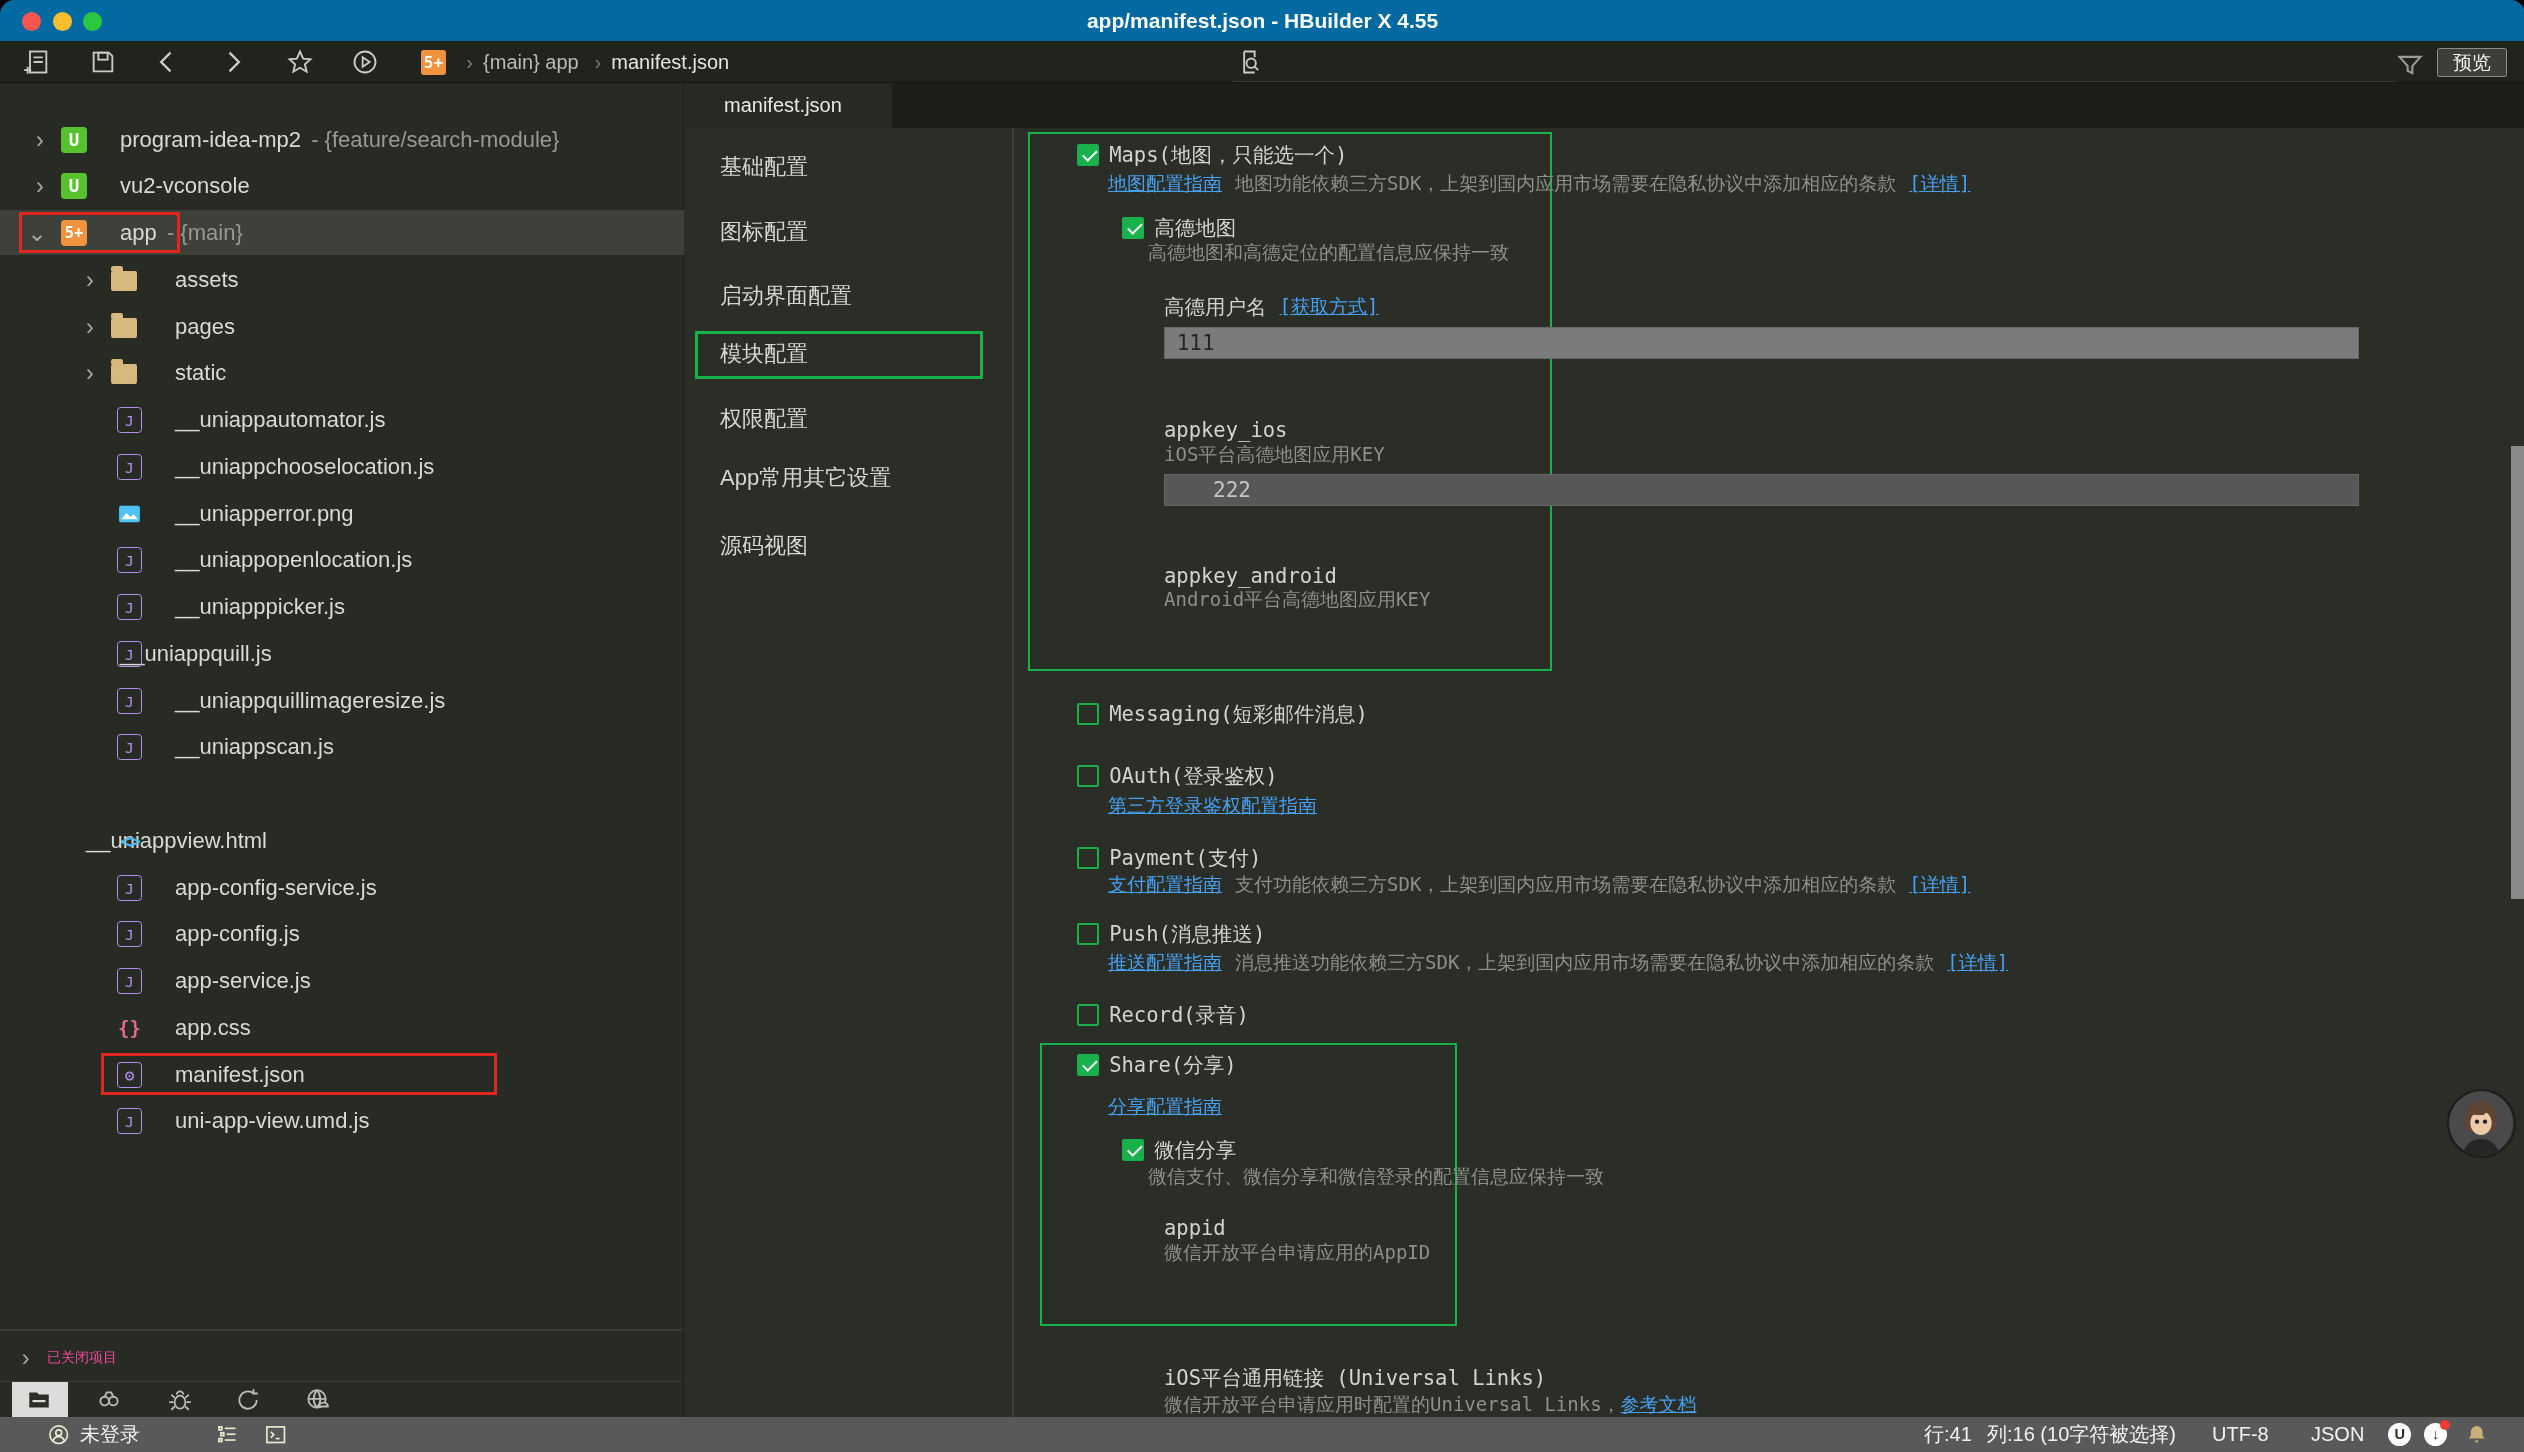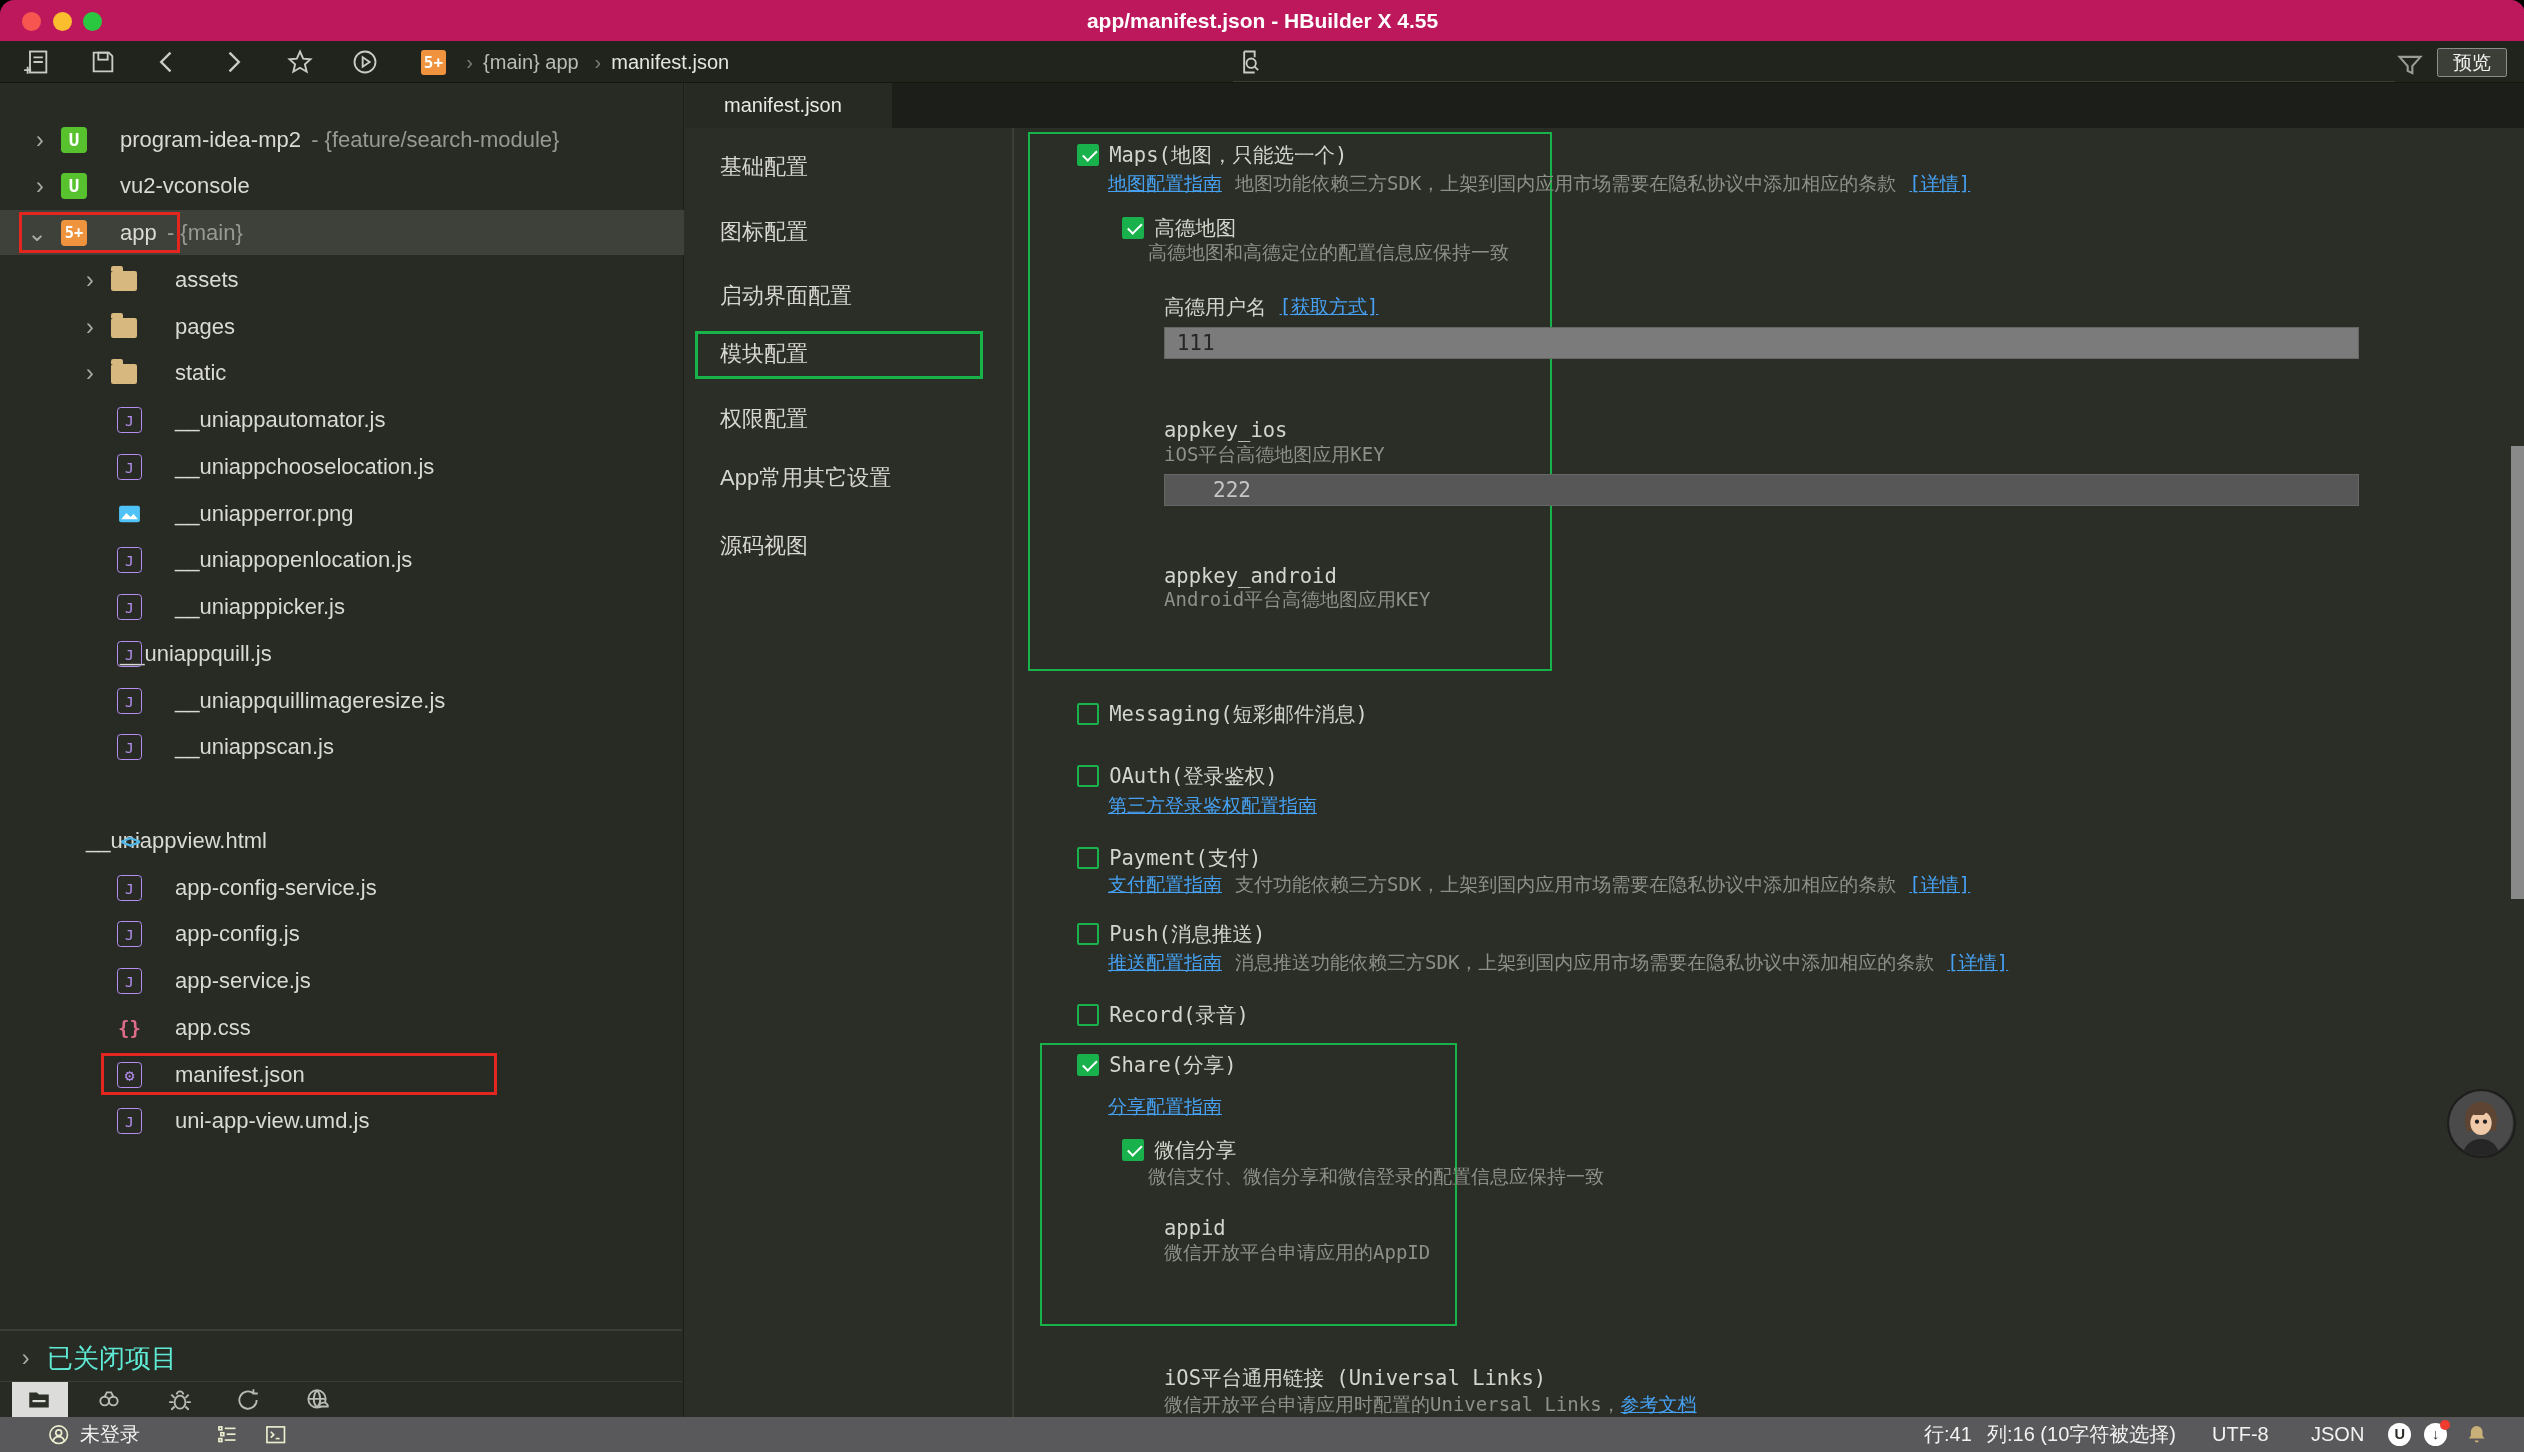--- a/index.html
+++ b/index.html
@@ -1,21 +1,21 @@
 <!DOCTYPE html>
 <html style="font-size:11.7px"><head>
 <meta charset="utf-8">
 <style>
   html,body{margin:0;padding:0;background:#000;}
   *{box-sizing:border-box;}
   body{font-family:"Liberation Sans",sans-serif;}
   .window{position:relative;width:2525px;height:1452px;background:#2b2e26;overflow:hidden;border-radius:14.6px 14.6px 0 0;}
 
   
-  .titlebar{position:absolute;left:0;top:0;width:2525px;height:41px;background:#be185d;}
+  .titlebar{position:absolute;left:0;top:0;width:2525px;height:41px;background:#0369a1;}
   .tl{position:absolute;top:11.7px;width:19px;height:19px;border-radius:50%;}
   .tl.r{left:22px;background:#f6564f;} .tl.y{left:53px;background:#fbbd2e;} .tl.g{left:83px;background:#2ac840;}
   .wtitle{position:absolute;left:0;right:0;top:0;height:41px;line-height:41px;text-align:center;color:#ffffff;font-size:21px;font-weight:bold;}
 
   
   .toolbar{position:absolute;left:0;top:41px;width:2525px;height:42px;background:#21241d;border-bottom:1.5px solid #15170f;}
   .tbi{position:absolute;top:7.3px;width:28px;height:28px;color:#c9ccc4;}
   .tbi svg{width:28px;height:28px;display:block;}
   .h5icon{position:absolute;width:25px;height:25px;background:#f0933e;color:#fff;border-radius:2.9px;font-size:16px;font-weight:bold;text-align:center;line-height:25px;font-family:"DejaVu Sans Mono",monospace;}
   .crumb{position:absolute;top:0;height:42px;line-height:42px;font-size:20px;color:#b9bcb4;}
@@ -39,21 +39,21 @@
   .folder{position:absolute;width:26px;height:20.5px;background:#d7b97f;border-radius:2.2px;margin-top:2.9px;}
   .folder::before{content:"";position:absolute;left:0;top:-5.1px;width:11.7px;height:5.8px;background:#d7b97f;border-radius:2.2px 2.2px 0 0;}
   .fic{position:absolute;width:25px;height:26px;text-align:center;line-height:26px;font-size:17.5px;font-family:"DejaVu Sans Mono",monospace;}
   .fic.js{border:1.5px solid #b48ef0;color:#b48ef0;border-radius:3.7px;font-size:14.6px;}
   .fic.html{color:#4fb6e8;font-weight:bold;font-size:19px;letter-spacing:-2.2px;}
   .fic.css{color:#e06c8a;font-weight:bold;font-size:19px;}
   .fic.gear{border:1.5px solid #b48ef0;color:#b48ef0;border-radius:3.7px;font-size:16px;}
   .fic.png{border-radius:3.7px;}
   .redbox{position:absolute;border:3.7px solid #e3261f;}
   .sb-divider{position:absolute;left:0;top:1246px;width:682px;height:1.5px;background:#3a3d34;}
-  .closedrow{position:absolute;left:0;top:1254px;width:682px;height:42px;display:flex;align-items:center;color:#5eead4;font-size:26px;}
+  .closedrow{position:absolute;left:0;top:1254px;width:682px;height:42px;display:flex;align-items:center;color:#ec4899;font-size:14px;}
   .iconstrip{position:absolute;left:0;top:1298px;width:682px;height:37px;border-top:1.5px solid #3a3d34;color:#b9bcb4;}
   .strip-tab{position:absolute;left:11.7px;top:0px;width:56px;height:37px;background:#dcdcda;border-radius:0 0 0 0;color:#2c2f27;}
   .sicon{position:absolute;top:5.1px;width:26px;height:26px;}
   .sicon svg{width:26px;height:26px;display:block;}
 
   
   .editor{position:absolute;left:685px;top:83px;width:1840px;height:1334px;background:#2b2e26;}
   .tabstrip{position:absolute;left:0;top:0;width:1840px;height:45px;background:#1c1f19;}
   .tab{position:absolute;left:0;top:0;width:207px;height:45px;background:#272a23;color:#e8e9e4;font-size:20px;line-height:45px;padding-left:39px;}
   .menu-sep{position:absolute;left:327px;top:45px;width:1.5px;height:1289px;background:#3c3f36;}

